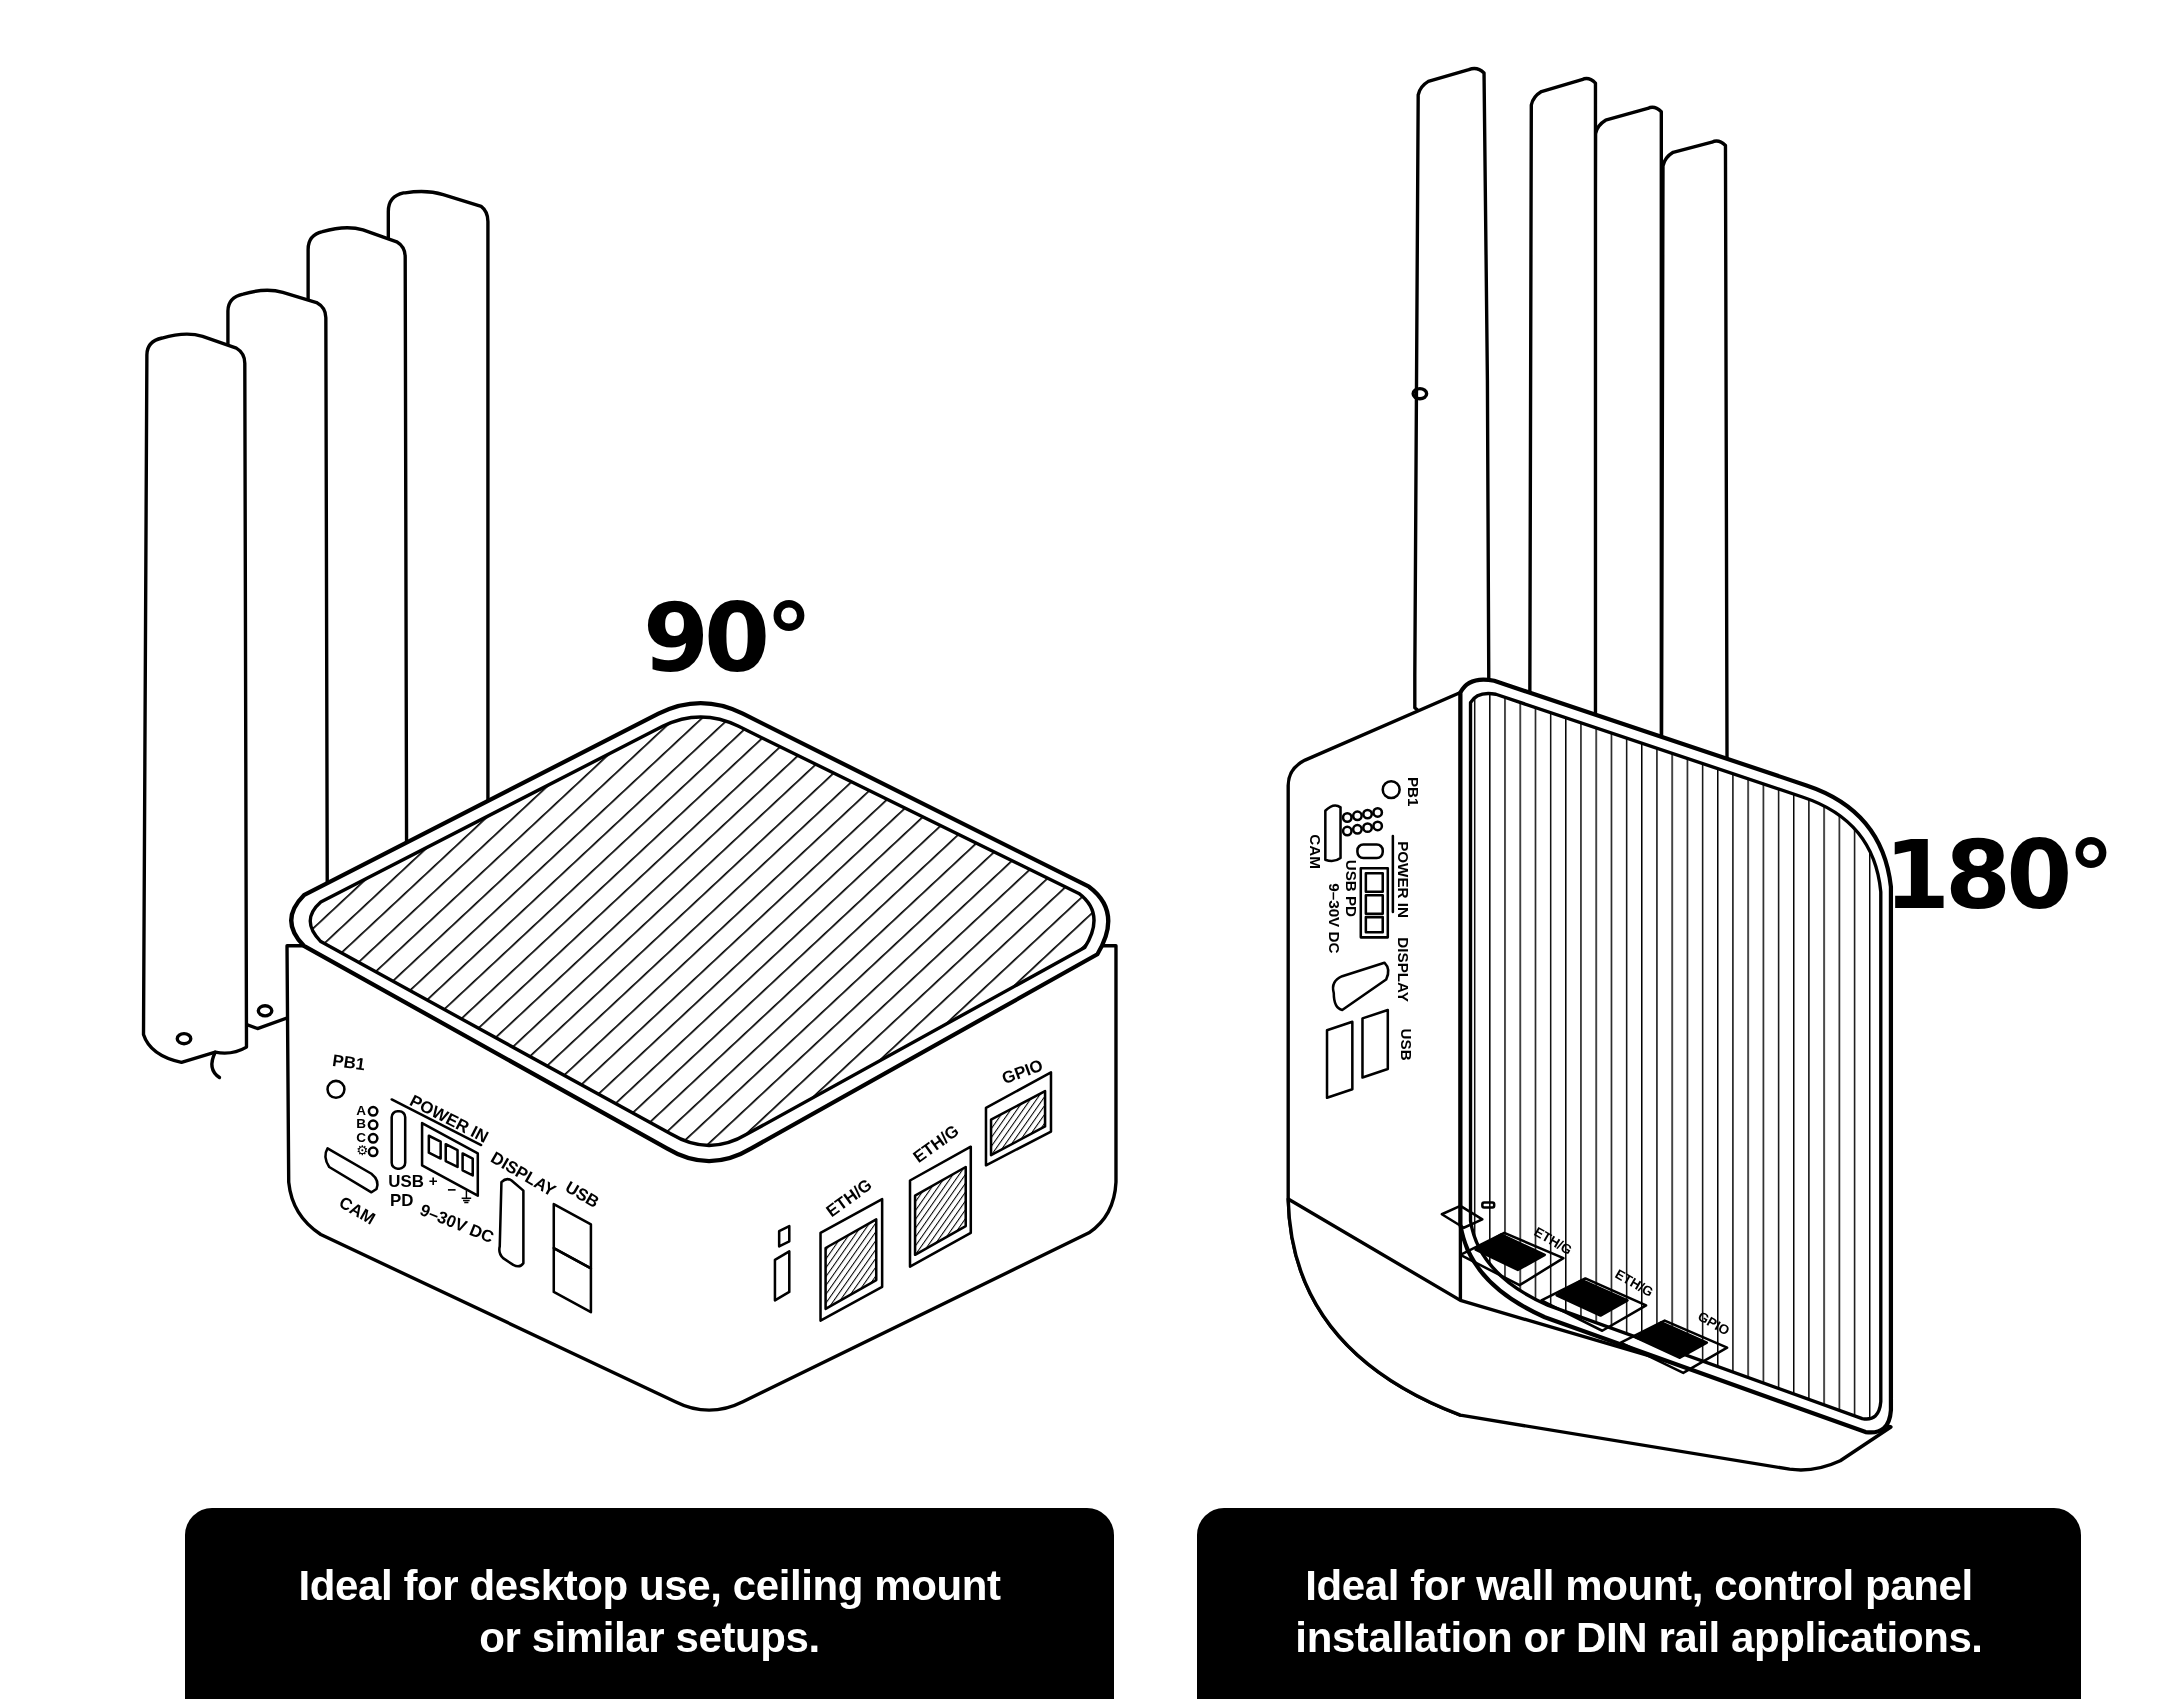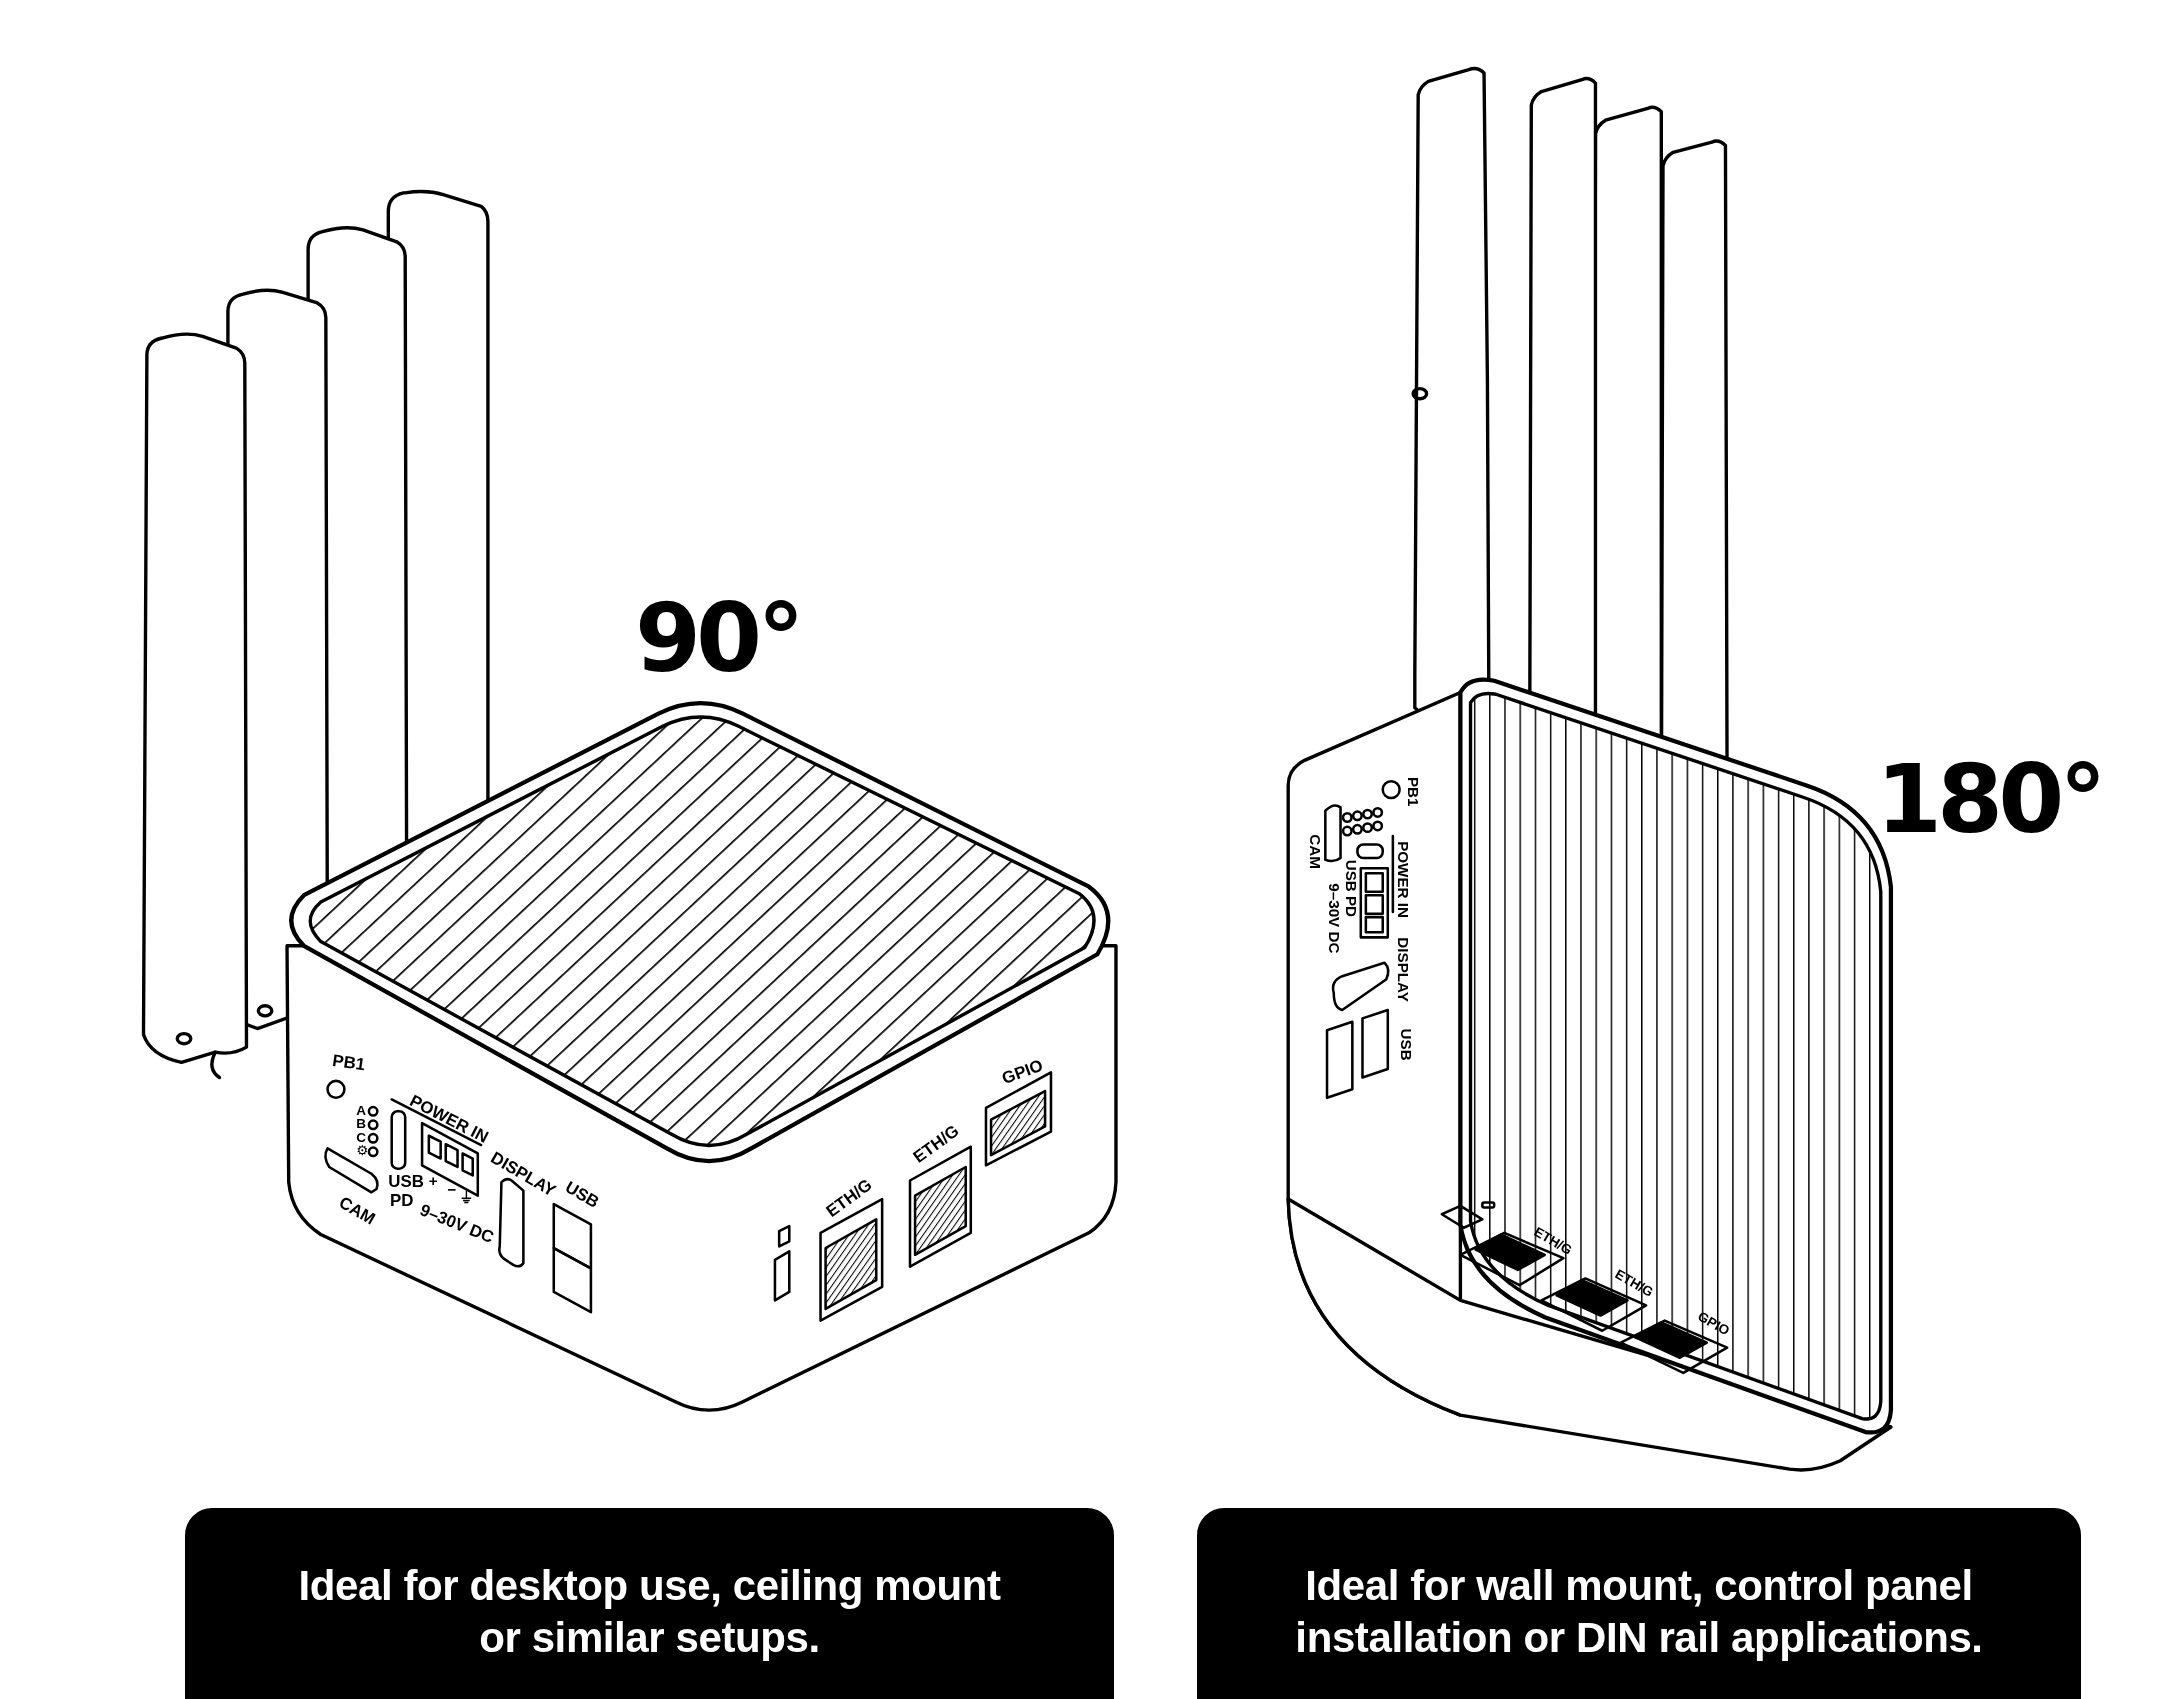--- a/index.html
+++ b/index.html
@@ -1,22 +1,22 @@
 <!DOCTYPE html>
 <html style="font-size:13.5px"><head>
 <meta charset="utf-8">
 <style>
   html, body { margin:0; padding:0; background:#ffffff; }
   body { width:2183px; height:1700px; position:relative; overflow:hidden;
          font-family:"Liberation Sans", "DejaVu Sans", sans-serif; }
   .illus { position:absolute; left:0; top:0; width:2183px; height:1700px; }
   .angle-label { position:absolute; font-weight:700; color:#000; letter-spacing:-5px;
-                 font-family:"DejaVu Sans", "Liberation Sans", sans-serif; line-height:1; }
+                 font-family:"DejaVu Sans", "Liberation Sans", sans-serif; line-height:1;margin-left:8px; }
   #angle-left { left:635px; top:591px; font-size:95px; }
-  #angle-right { left:1876px; top:752px; font-size:95px; }
+  #angle-right { left:1876px; top:828px; font-size:95px; }
   .caption { position:absolute; top:1508px; height:203px; background:#000; color:#fff;
              border-radius:27px 27px 0 0; display:flex; align-items:flex-start; justify-content:center;
              text-align:center; box-sizing:border-box; padding-top:52px; }
   #caption-left { left:185px; width:929px; }
   #caption-right { left:1197px; width:884px; }
   .caption-text { font-size:42px; font-weight:700; line-height:52px; white-space:pre-line;
                   font-family:Liberation Sans, sans-serif; letter-spacing:-0.4px; }
   svg text { font-family:"Liberation Sans", "DejaVu Sans", sans-serif; font-weight:700; }
 </style>
 </head>

